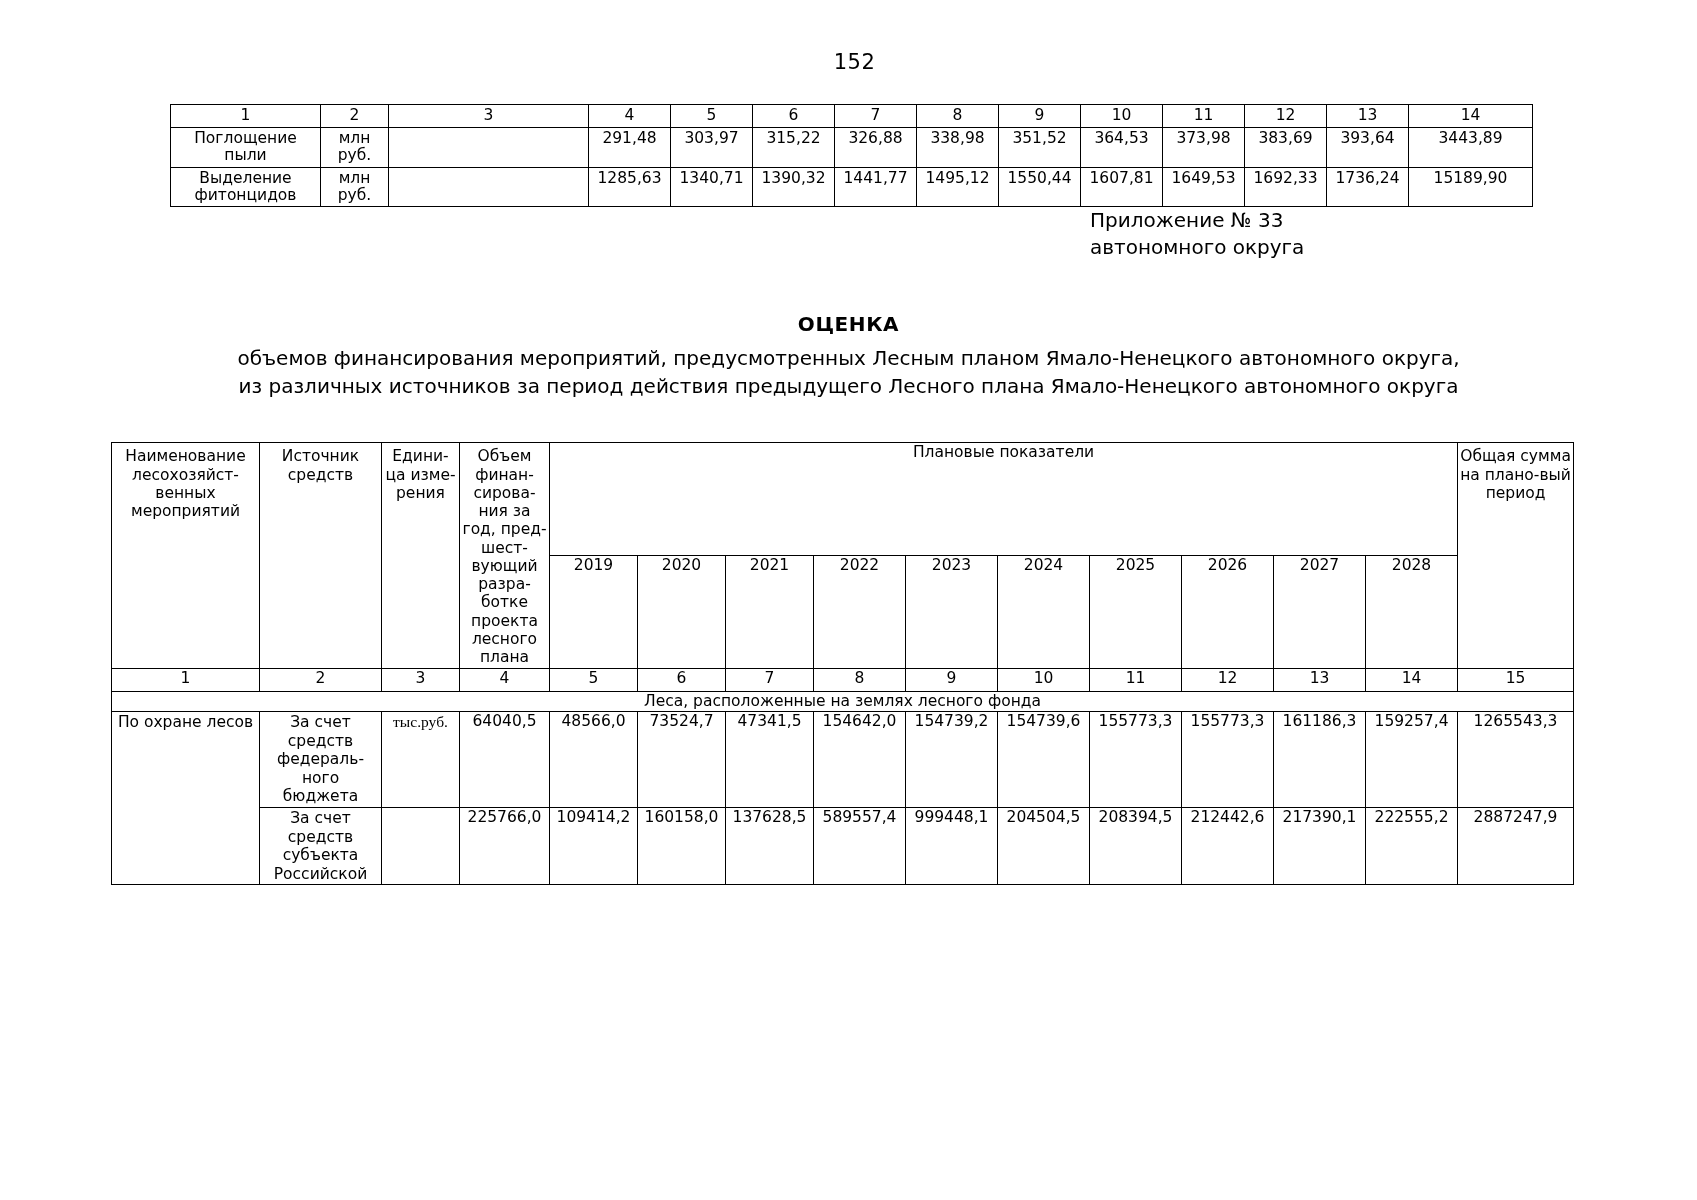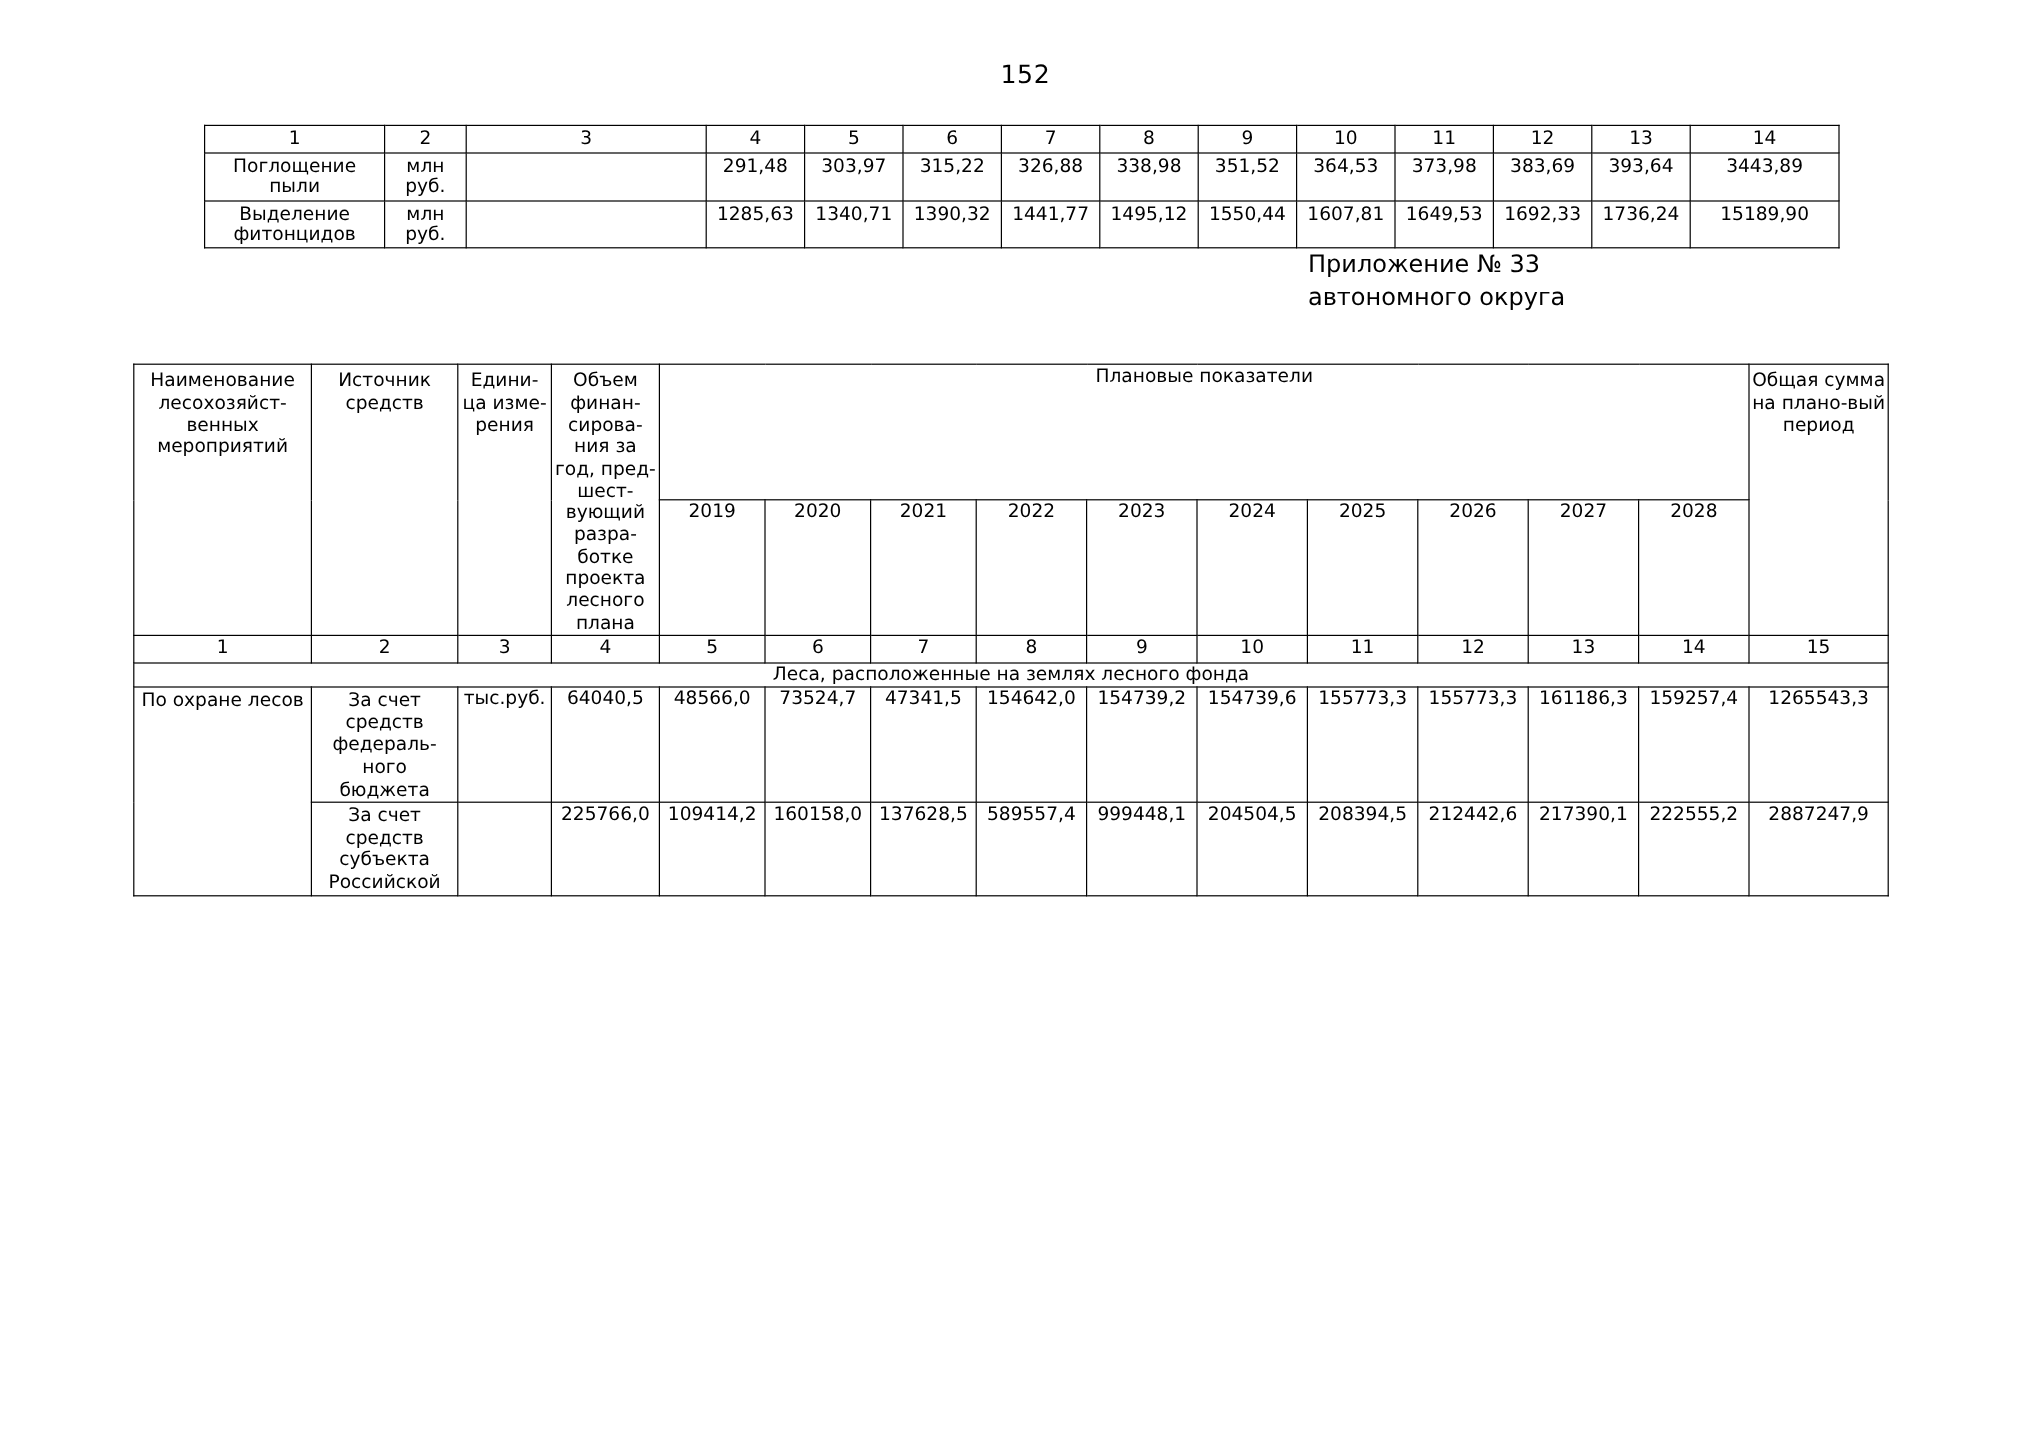--- a/index.html
+++ b/index.html
@@ -36,21 +36,21 @@
     font-size: 15.5px;
     line-height: 1.12;
   }
   table.doc-table td, table.doc-table th {
     border: 1.3px solid #000;
     padding: 2px 3px;
     text-align: center;
     vertical-align: top;
     font-weight: normal;
   }
-  .nowrapcell { white-space: nowrap; }
+  .nowrapcell { white-space: nowrap; font-family: Liberation Serif, serif; }
 
   
   .top-table-wrap {
     margin-top: 30px;
     padding-left: 170px;
   }
   table.top-table {
     width: 1360px;
   }
   table.top-table td {
@@ -187,20 +187,25 @@
       </tr>
     </tbody>
       </table>
   </div>
 
   <div class="appendix">
     <div>Приложение № 33</div>
     <div>автономного округа</div>
   </div>
 
+  <div class="title-block">
+    <div class="heading">ОЦЕНКА</div>
+    <div>объемов финансирования мероприятий, предусмотренных Лесным планом Ямало-Ненецкого автономного округа,</div>
+    <div>из различных источников за период действия предыдущего Лесного плана Ямало-Ненецкого автономного округа</div>
+  </div>
 
   <div class="main-table-wrap">
     <table class="doc-table main-table">
       <colgroup>
         <col style="width:148px">
         <col style="width:122px">
         <col style="width:78px">
         <col style="width:90px">
         <col style="width:88px">
         <col style="width:88px">

